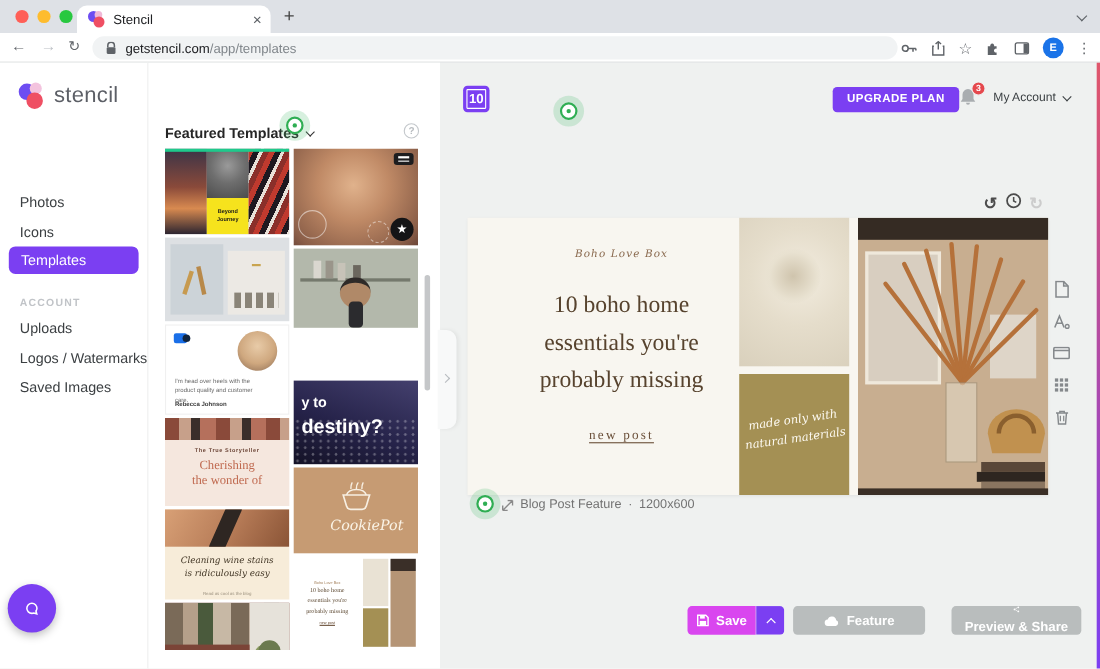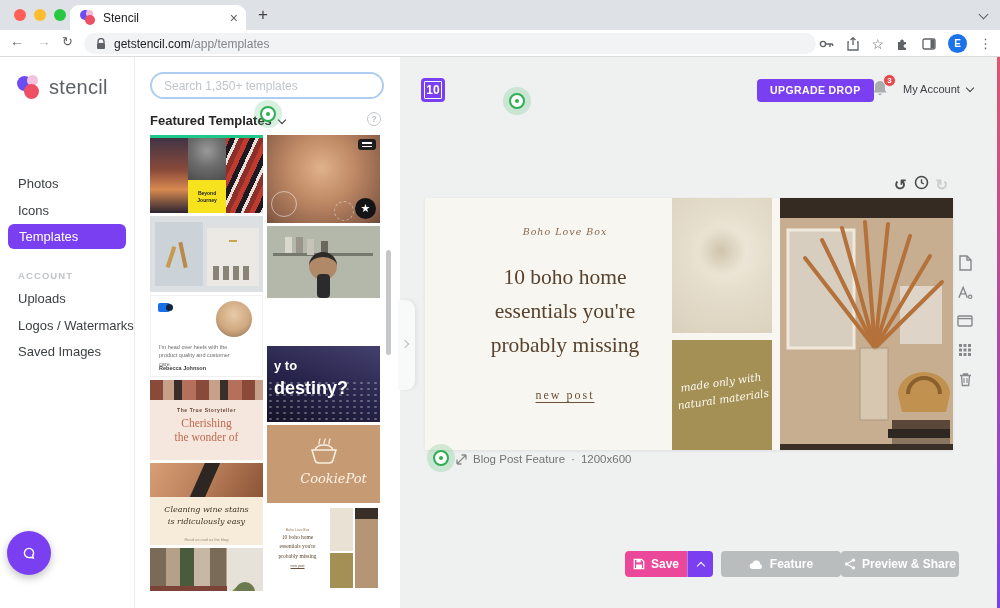--- a/index.html
+++ b/index.html
@@ -184,25 +184,25 @@
   .cv-img1 i { position:absolute; left:24px; top:28px; width:50px; height:50px; border-radius:50%; background:radial-gradient(circle,#cfc4ad 0%,#e8e1d0 60%,transparent 75%); }
   .cv-olive { position:absolute; left:247px; top:142px; width:100px; height:110px; background:#a49054; }
   .cv-olive .ov { position:absolute; left:0; top:34px; width:100%; text-align:center; transform:rotate(-8deg); font-family:"DejaVu Serif",serif; font-style:italic; font-size:10.5px; color:#fdfaf2; line-height:1.6; }
   .cv-img2 { position:absolute; left:355px; top:0; width:173px; height:252px; }
 
   .canvas-meta { position:absolute; left:56px; top:396px; display:flex; align-items:center; gap:6px; font-size:11.5px; color:#737373; }
   .meta-marker { position:absolute; left:27px; top:387px; }
 
   .footer-btns { position:absolute; left:0; top:494px; width:100%; height:26px; }
   .btn { position:absolute; height:26px; border:none; border-radius:4px; color:#fff; font-size:12px; font-weight:bold; font-family:"Liberation Sans",sans-serif; cursor:pointer; display:flex; align-items:center; justify-content:center; gap:6px; }
-  .btn-save { left:225px; width:62px; background:#ec4899; border-radius:4px 0 0 4px; }
+  .btn-save { left:225px; width:62px; background:#d946ef; border-radius:4px 0 0 4px; }
   .btn-save-arrow { left:287px; width:26px; background:#7b3ff2; border-radius:0 4px 4px 0; border-left:1px solid rgba(255,255,255,.35); }
   .btn-save-arrow i { width:6px; height:6px; border-left:1.8px solid #fff; border-top:1.8px solid #fff; transform:rotate(45deg); margin-top:3px; }
   .btn-download { left:321px; width:120px; background:#b9bdbd; }
-  .btn-preview { left:441px; width:118px; background:#b9bdbd; }
+  .btn-preview { left:465px; width:118px; background:#b9bdbd;flex-direction:column; }
 
   .right-rail { position:absolute; left:551px; top:198px; width:28px; display:flex; flex-direction:column; gap:13px; align-items:center; }
   .rail-icon { width:16px; height:16px; cursor:pointer; display:flex; align-items:center; justify-content:center; }
 
   .edge-strip { position:absolute; right:0; top:0; width:3px; height:100%; background:linear-gradient(180deg,#e0566b 0%,#b04aa8 50%,#7b3ff2 100%); }
 
   
   .click-marker { position:relative; width:28px; height:28px; }
   .click-marker .halo { position:absolute; left:0; top:0; width:28px; height:28px; border-radius:50%; background:rgba(72,187,108,.22); }
   .click-marker .ring { position:absolute; left:6px; top:6px; width:16px; height:16px; border-radius:50%; background:#fff; border:2px solid #2fae53; }
@@ -296,21 +296,20 @@
       <div class="nav-item nav-saved">Saved Images</div>
       <div class="chat-fab">
         <svg width="20" height="20" viewBox="0 0 20 20">
             <path d="M10 3a7 7 0 00-7 7 7 7 0 007 7 7 7 0 007-7 7 7 0 00-7-7zm0 3.2a3.8 3.8 0 013.8 3.8 3.8 3.8 0 01-.6 2l.6 2.1-2.2-.6a3.8 3.8 0 01-1.6.3A3.8 3.8 0 016.2 10 3.8 3.8 0 0110 6.2z" fill="#7b3ff2"></path>
             <path d="M10 5.4a4.6 4.6 0 100 9.2c.6 0 1.2-.1 1.7-.3l2.7.7-.7-2.5c.5-.7.9-1.7.9-2.5A4.6 4.6 0 0010 5.4z" fill="none" stroke="#fff" stroke-width="1.4"></path>
           </svg>
       </div>
     </div>
 
     <div class="panel">
-      <input class="search-input" type="text" placeholder="Search 1,350+ templates" style="">
       <div class="featured-row">
         <span class="featured-title">Featured Templates</span>
         <i class="chev-down"></i>
         <span class="help-circle">?</span>
       </div>
       <div class="click-marker mk-featured">
           <i class="halo"></i>
           <i class="ring"></i>
           <i class="dot"></i>
         </div>
@@ -435,21 +434,21 @@
       </div>
 
     <div class="main">
       <div class="badge-count">10</div>
       <div class="click-marker mk-header">
           <i class="halo"></i>
           <i class="ring"></i>
           <i class="dot"></i>
         </div>
 
-      <button class="upgrade-btn">UPGRADE DROP</button>
+      <button class="upgrade-btn">UPGRADE PLAN</button>
       <div class="bell-wrap">
         <svg width="18" height="20" viewBox="0 0 18 20">
             <path d="M9 3a5 5 0 00-5 5v4l-1.6 2.5h13.2L14 12V8a5 5 0 00-5-5z" fill="#a9adb0"></path>
             <path d="M7.2 15.5a1.8 1.8 0 003.6 0z" fill="#a9adb0"></path>
           </svg>
       </div>
       <div class="notif-badge">3</div>
       <div class="account-menu">
         <span>My Account</span>
         <i class="chev"></i>

